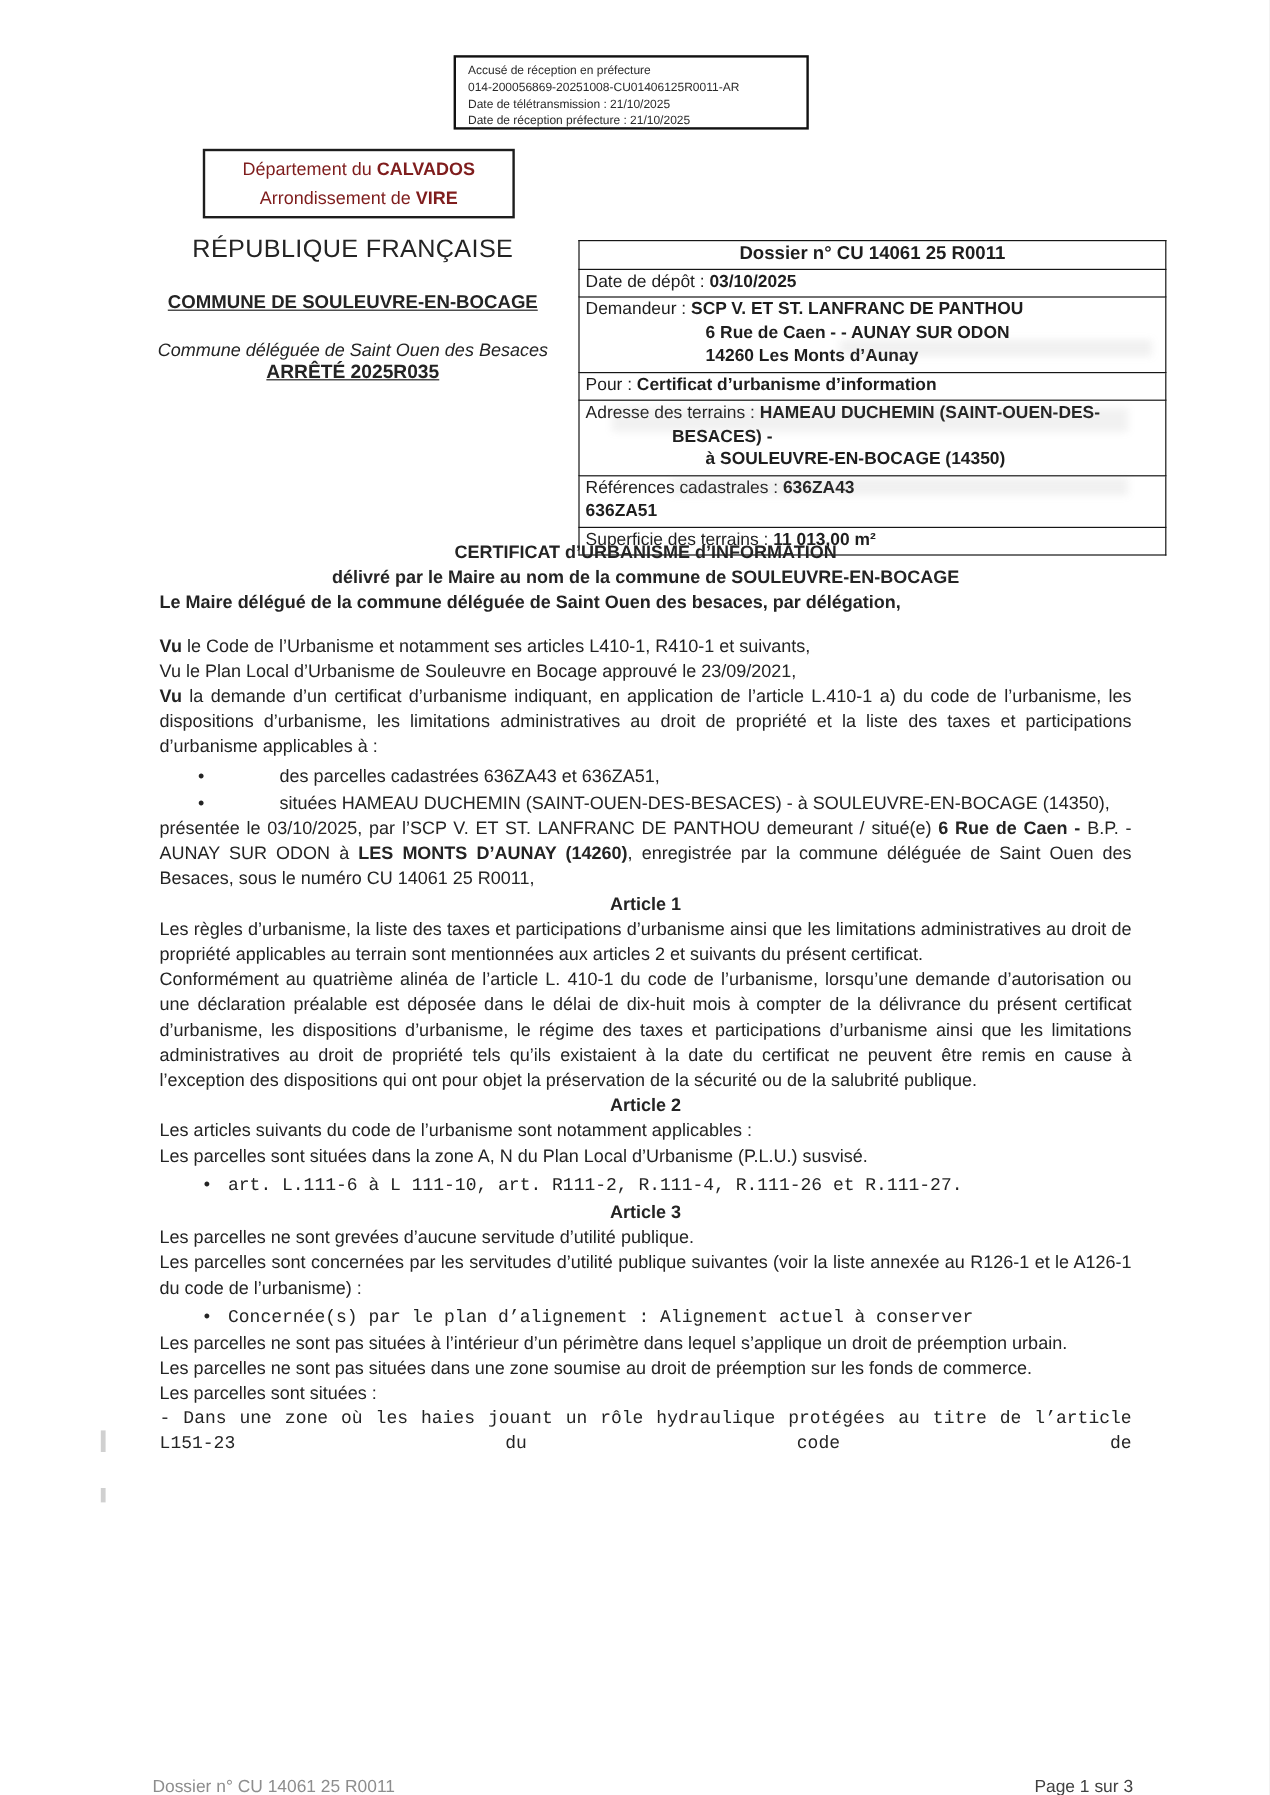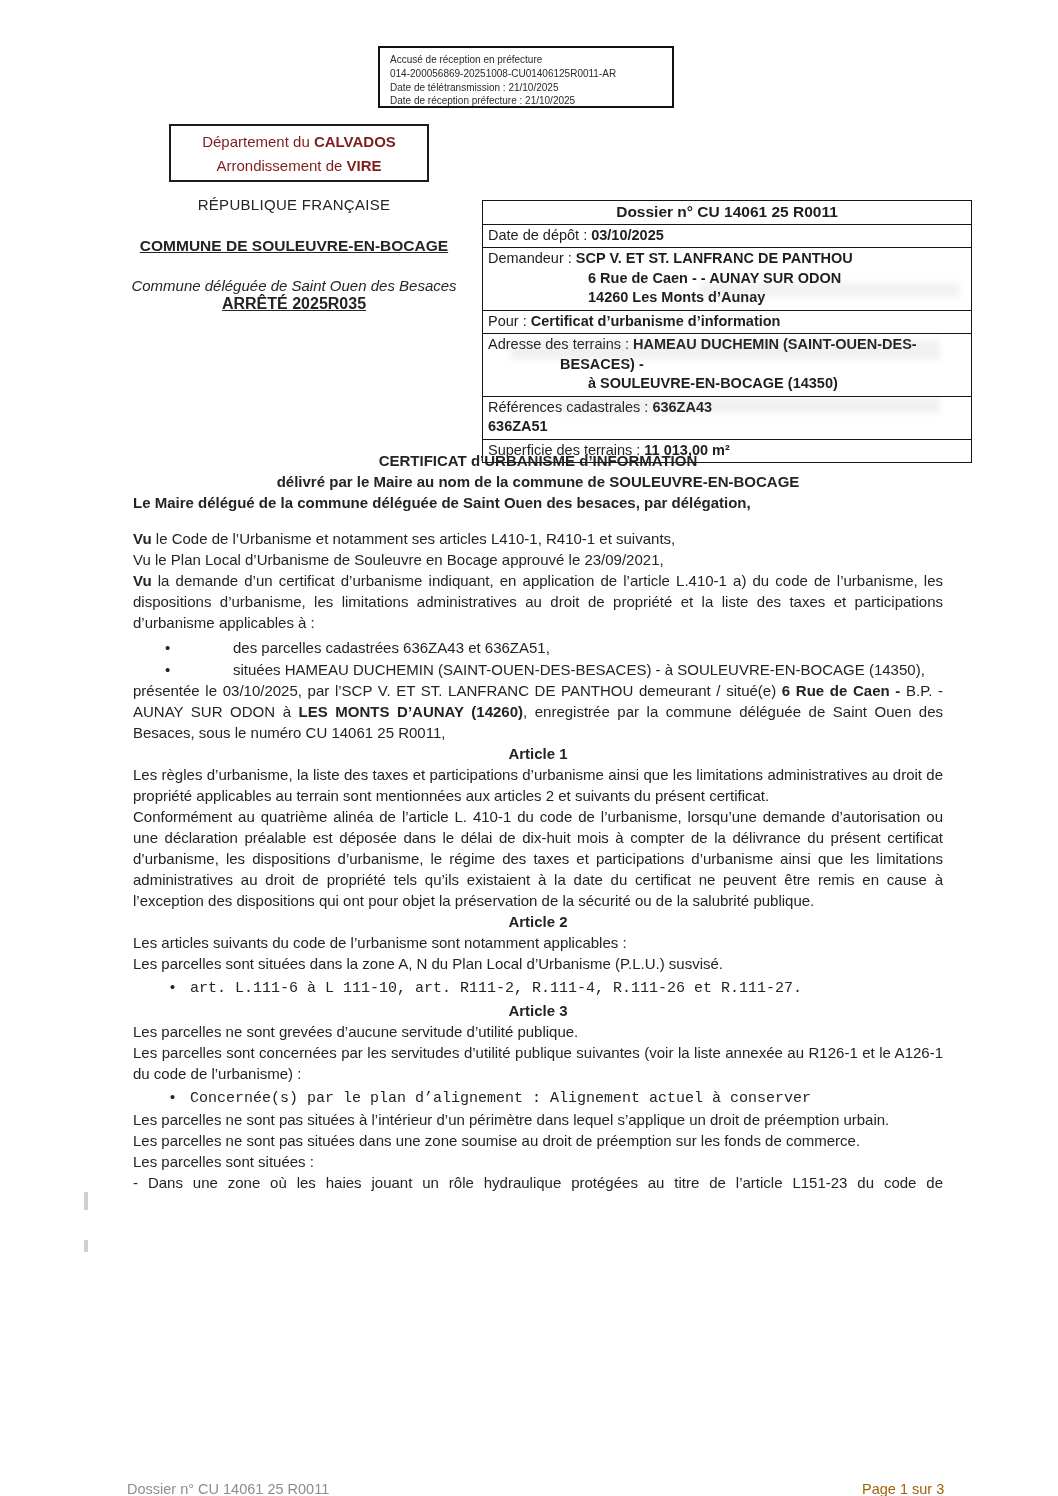--- a/index.html
+++ b/index.html
@@ -32,21 +32,21 @@
     border:2px solid #1d1d1d;
     box-sizing:border-box;
     text-align:center;
     font-size:15px;line-height:24px;
     padding-top:4px;
     color:#7f1d1d;
   }
 
   
   .left-col{left:98px;top:196px;width:392px;text-align:center;color:#242424;}
-  .left-col .republic{font-size:15px;letter-spacing:.3px;}
+  .left-col .republic{font-size:21px;letter-spacing:.3px;}
   .left-col .commune{margin-top:24px;font-size:15.5px;font-weight:bold;text-decoration:underline;}
   .left-col .delegated{margin-top:22px;font-size:15px;font-style:italic;}
   .left-col .arrete{margin-top:1px;font-size:16px;font-weight:bold;text-decoration:underline;}
 
   
   .dossier-table{
     left:482px;top:200px;width:490px;
     border-collapse:collapse;
     font-size:14.5px;line-height:19.5px;
     color:#1e1e1e;
@@ -72,25 +72,25 @@
   .doc-body .heading{text-align:center;font-weight:bold;}
   .doc-body .left{text-align:left;}
   ul.doc-list{list-style:none;margin:4px 0 0 0;padding:0;}
   ul.doc-list li{position:relative;padding-left:100px;text-align:left;line-height:21.5px;}
   ul.doc-list li::before{content:"\2022";position:absolute;left:32px;}
   ul.doc-list.tight li{padding-left:57px;font-family:Liberation Mono, monospace;}
   ul.doc-list.tight li::before{left:35px;}
   .mt4{margin-top:4px;} .mt8{margin-top:8px;}
   .mt9{margin-top:9px;} .mt13{margin-top:13px;} .mt14{margin-top:14px;}
   .mt15{margin-top:15px;} .mt17{margin-top:17px;} .mt20{margin-top:20px;}
-  .jlast{text-align-last:justify;}
+  .jlast{text-align-last:justify;font-family:Liberation Mono, monospace;}
 
   
   .footer-left{left:127px;top:1481px;font-size:14.5px;color:#8d8d8d;}
-  .footer-right{left:862px;top:1481px;font-size:14.5px;color:#a16207;}
+  .footer-right{left:862px;top:1481px;font-size:14.5px;color:#404040;}
 
   
   .smudge{background:rgba(125,125,125,.11);filter:blur(3px);}
   .edge-mark{background:rgba(110,110,110,.32);}
 </style>
 </head>
 <body>
 
 <div class="page">
 

